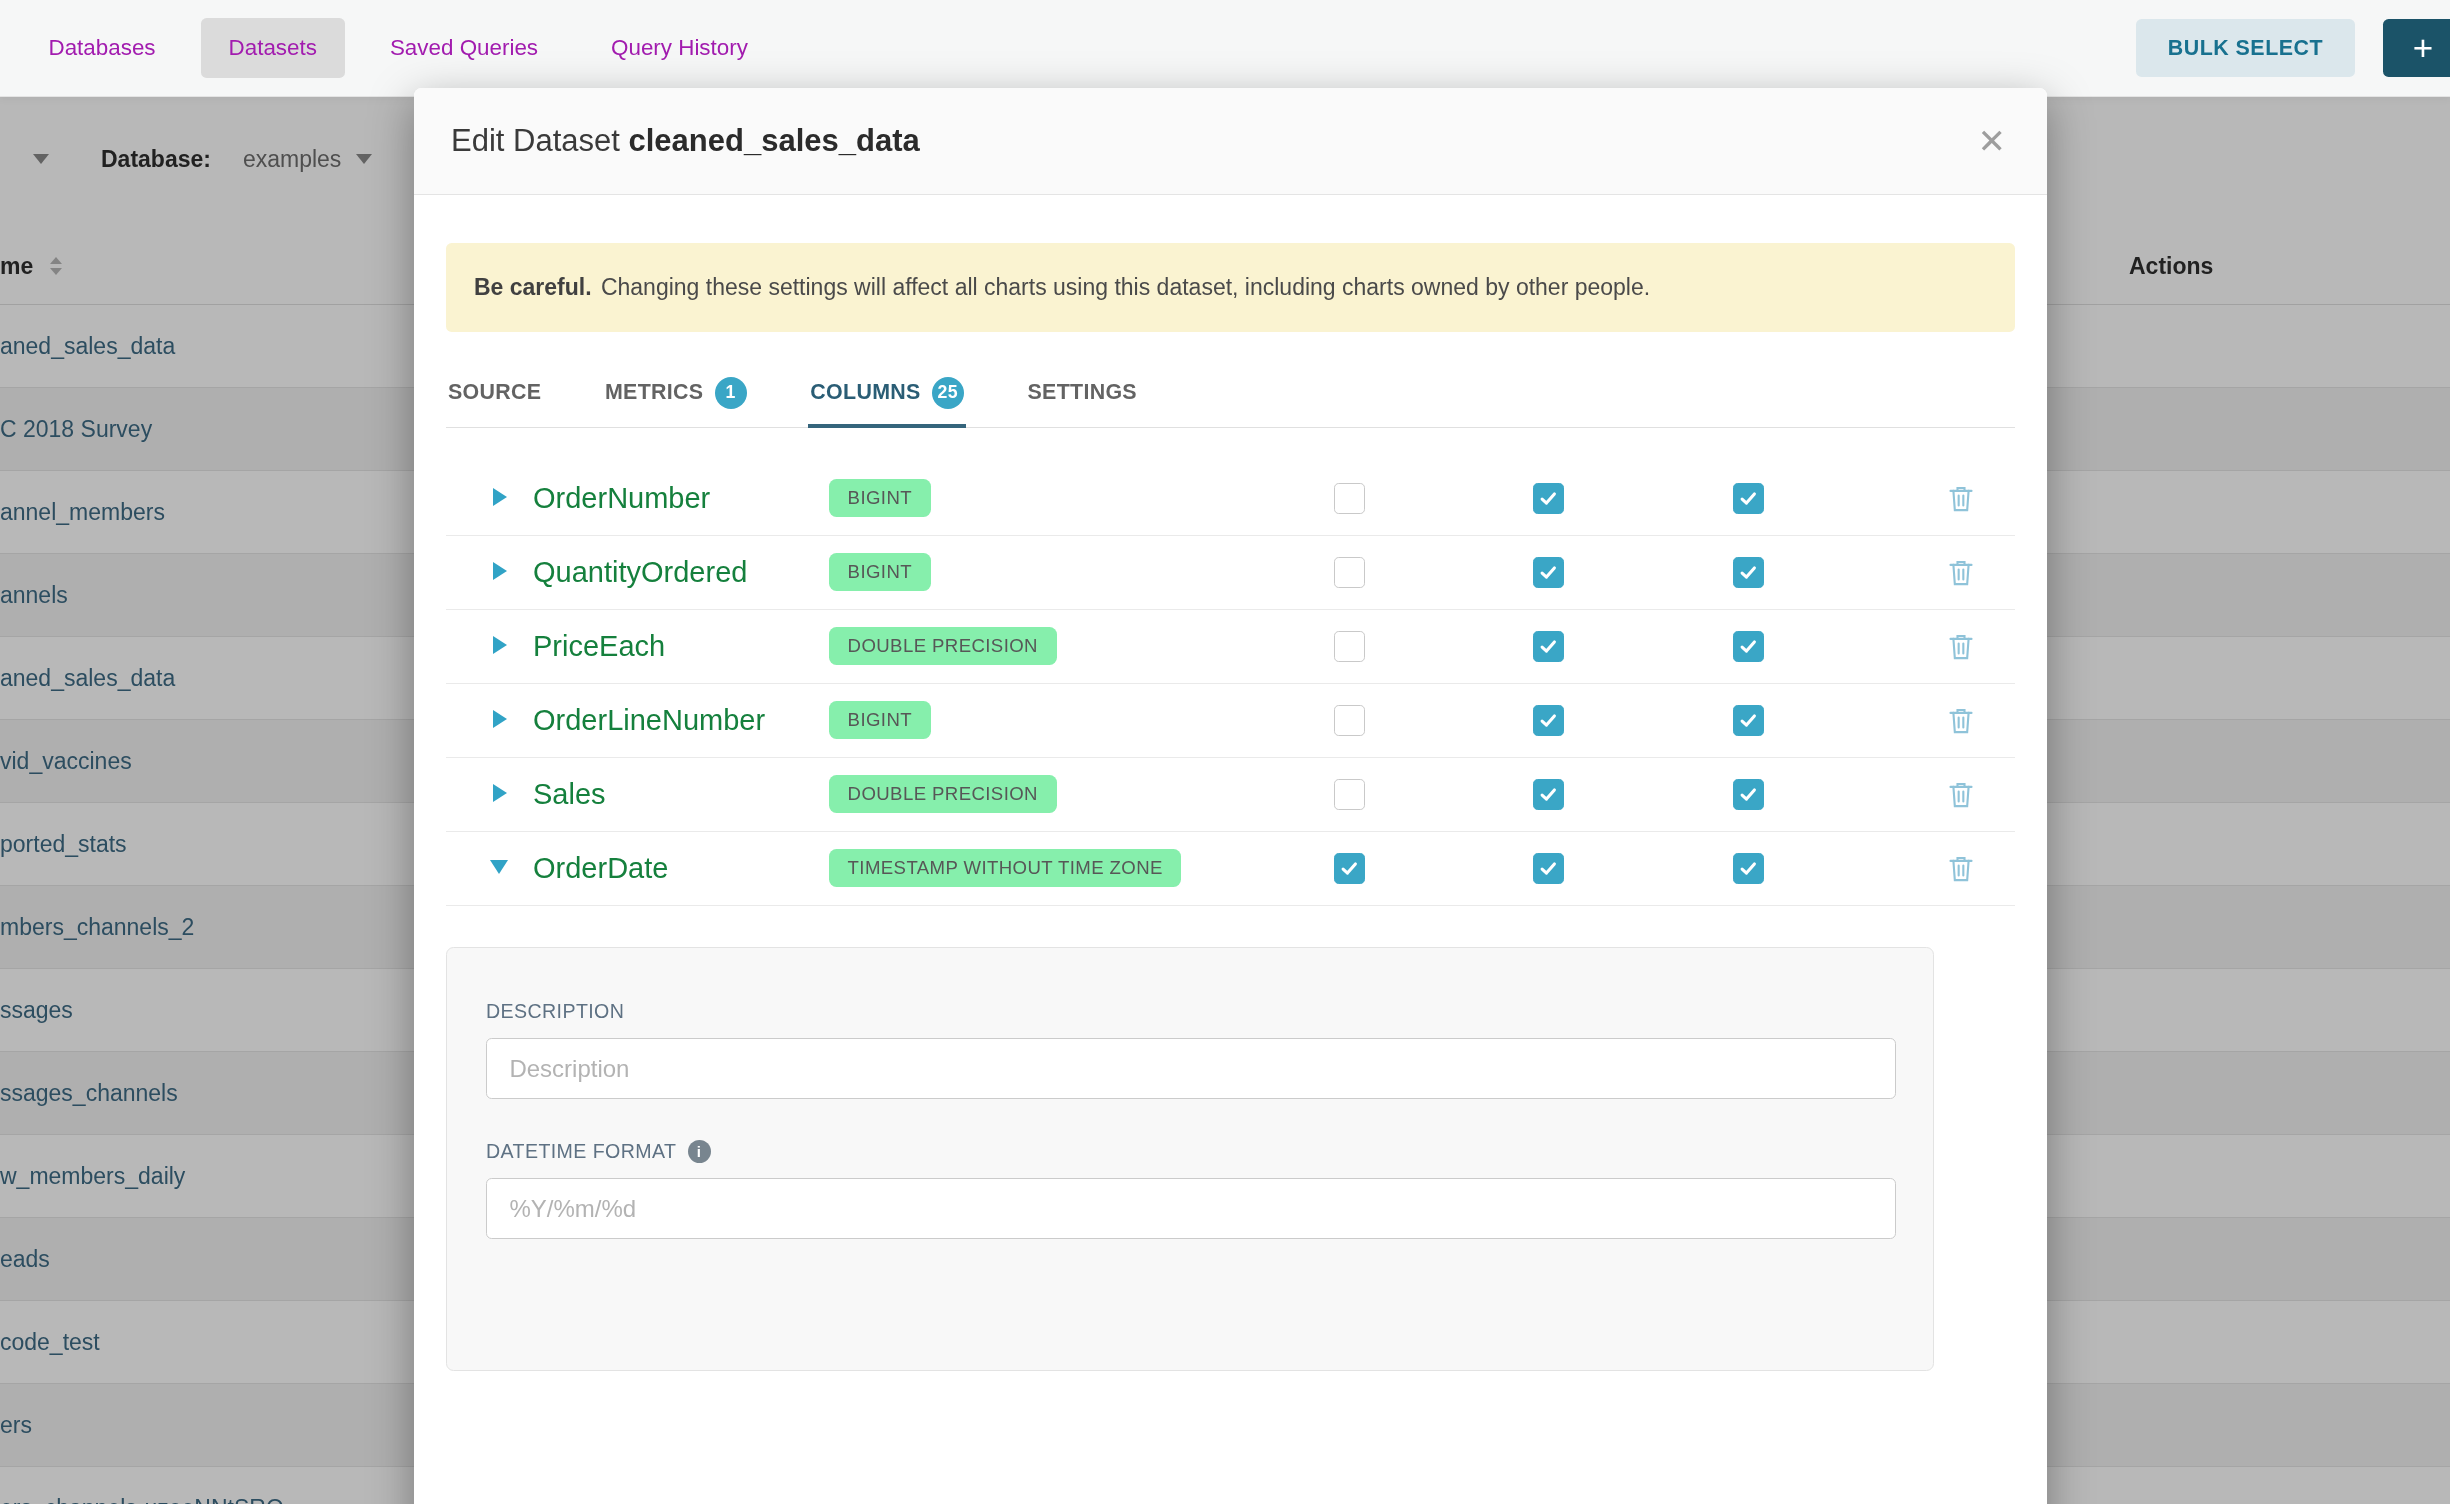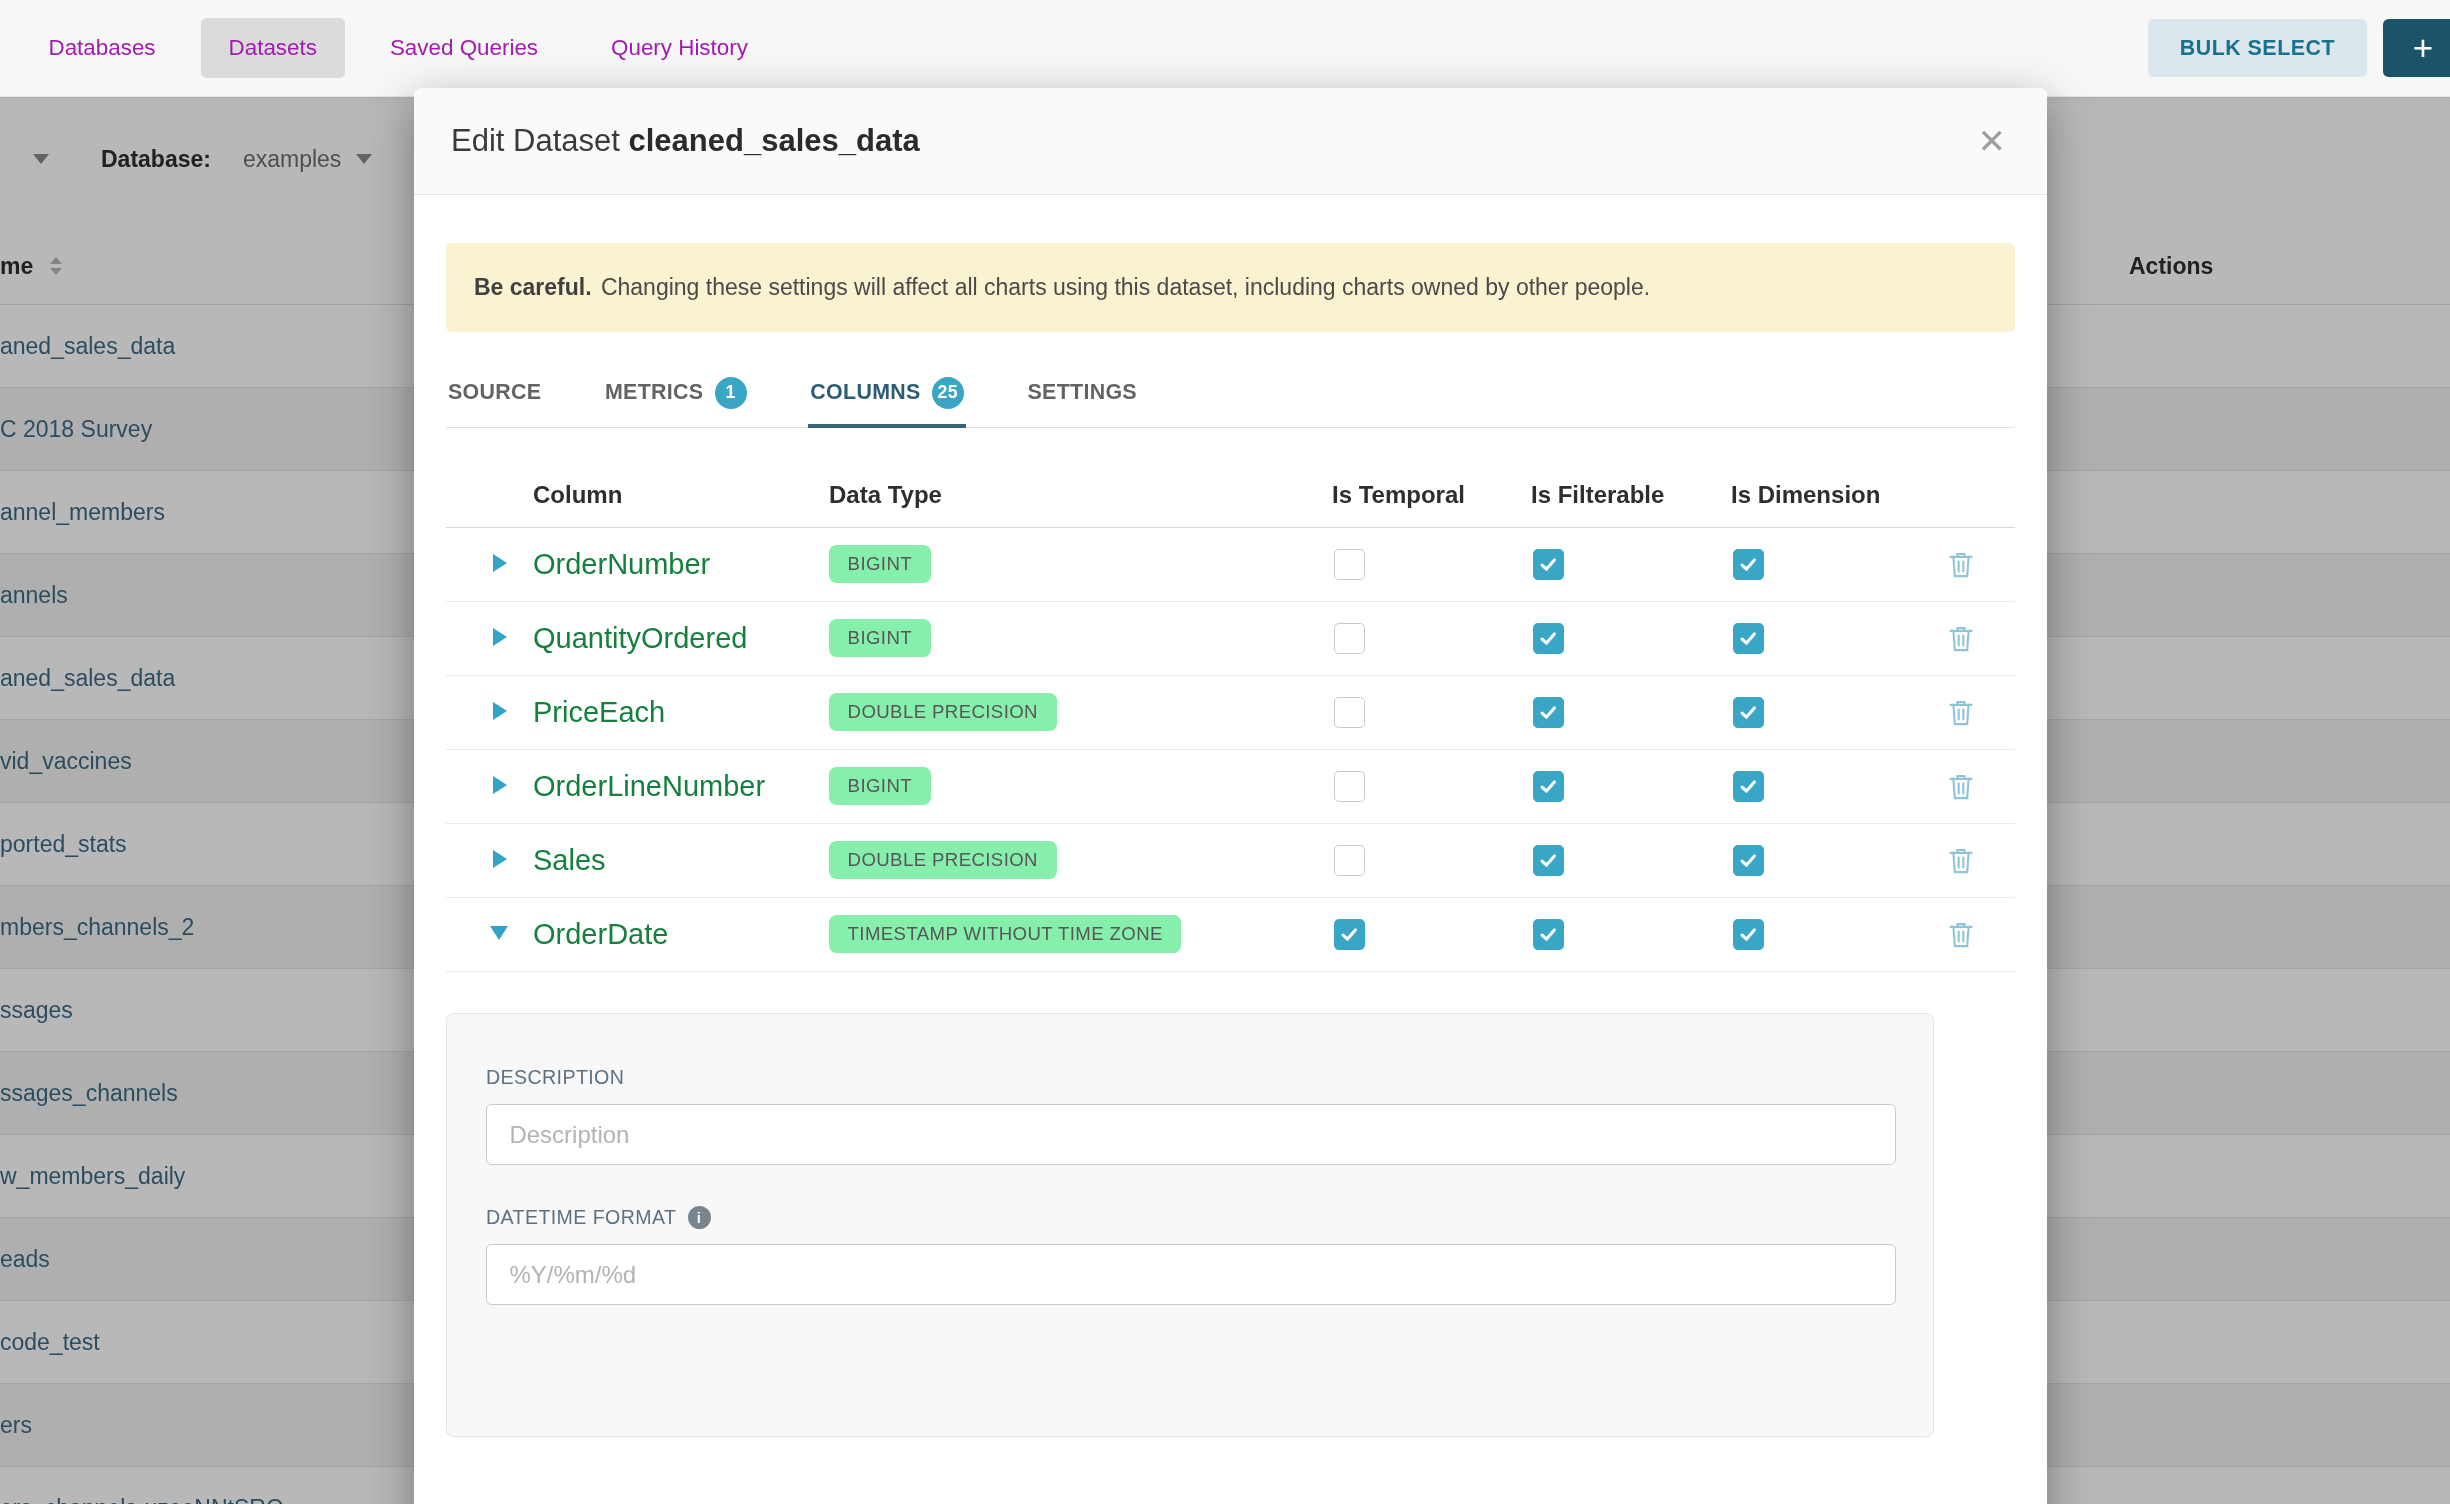--- a/index.html
+++ b/index.html
@@ -10,21 +10,21 @@
   [data-interactable="true"]{cursor:pointer;}
 
   
   .topnav{
     position:absolute;top:0;left:0;right:0;height:97px;background:#F6F7F7;
     border-bottom:0.9px solid #E4E4E4;box-shadow:0 2.8px 7.5px rgba(0,0,0,0.05);
     display:flex;align-items:center;padding-left:20.5px;z-index:5;box-sizing:border-box;
   }
   .nav-item{font-size:22.4px;color:#a21caf;padding:17px 28px;margin-right:17px;border-radius:5.6px;white-space:nowrap;}
   .nav-item.active{background:#DBDBDB;}
-  .nav-right{margin-left:auto;display:flex;align-items:center;gap:16px;}
+  .nav-right{margin-left:auto;display:flex;align-items:center;gap:28px;}
   .bulk-btn{height:58px;padding:0 32px;background:#DBE7EC;color:#18718F;font-size:21.4px;
     font-weight:700;letter-spacing:0.5px;border:none;border-radius:5.6px;font-family:inherit;}
   .add-btn{height:58px;width:80px;background:#1B5368;color:#fff;font-size:35px;border:none;
     border-radius:5.6px;display:flex;align-items:center;justify-content:center;margin-right:-13px;font-family:inherit;}
 
   
   .page{position:absolute;top:97px;left:0;right:0;bottom:0;background:#fff;z-index:1;}
   .filter-bar{position:absolute;top:34px;left:0;right:0;height:56px;display:flex;align-items:center;font-size:23px;}
   .dd-caret{width:0;height:0;border-left:8.4px solid transparent;border-right:8.4px solid transparent;border-top:10.3px solid #8A8A8A;display:inline-block;}
   .first-caret{margin-left:33px;}
@@ -201,29 +201,20 @@
         <div class="tab active" data-interactable="true">
           <span data-interactable="false">COLUMNS</span>
           <span class="badge" data-interactable="false">25</span>
         </div>
         <div class="tab" data-interactable="true">
           <span data-interactable="false">SETTINGS</span>
         </div>
       </div>
 
     <div class="col-table" data-interactable="false">
-      <div class="t-head" data-interactable="false">
-        <div></div>
-        <div data-interactable="false">Column</div>
-        <div data-interactable="false">Data Type</div>
-        <div data-interactable="false">Is Temporal</div>
-        <div data-interactable="false">Is Filterable</div>
-        <div data-interactable="false">Is Dimension</div>
-        <div></div>
-      </div>
       <div id="col-rows" data-interactable="false">
           <div class="t-row" data-interactable="false">
             <div><span class="caret-r" data-interactable="true"></span></div>
             <div><span class="col-name" data-interactable="false">OrderNumber</span></div>
             <div><span class="pill" data-interactable="false">BIGINT</span></div>
             <div>
               <div class="cb" data-interactable="true"></div>
             </div>
             <div>
               <div class="cb checked" data-interactable="true">

